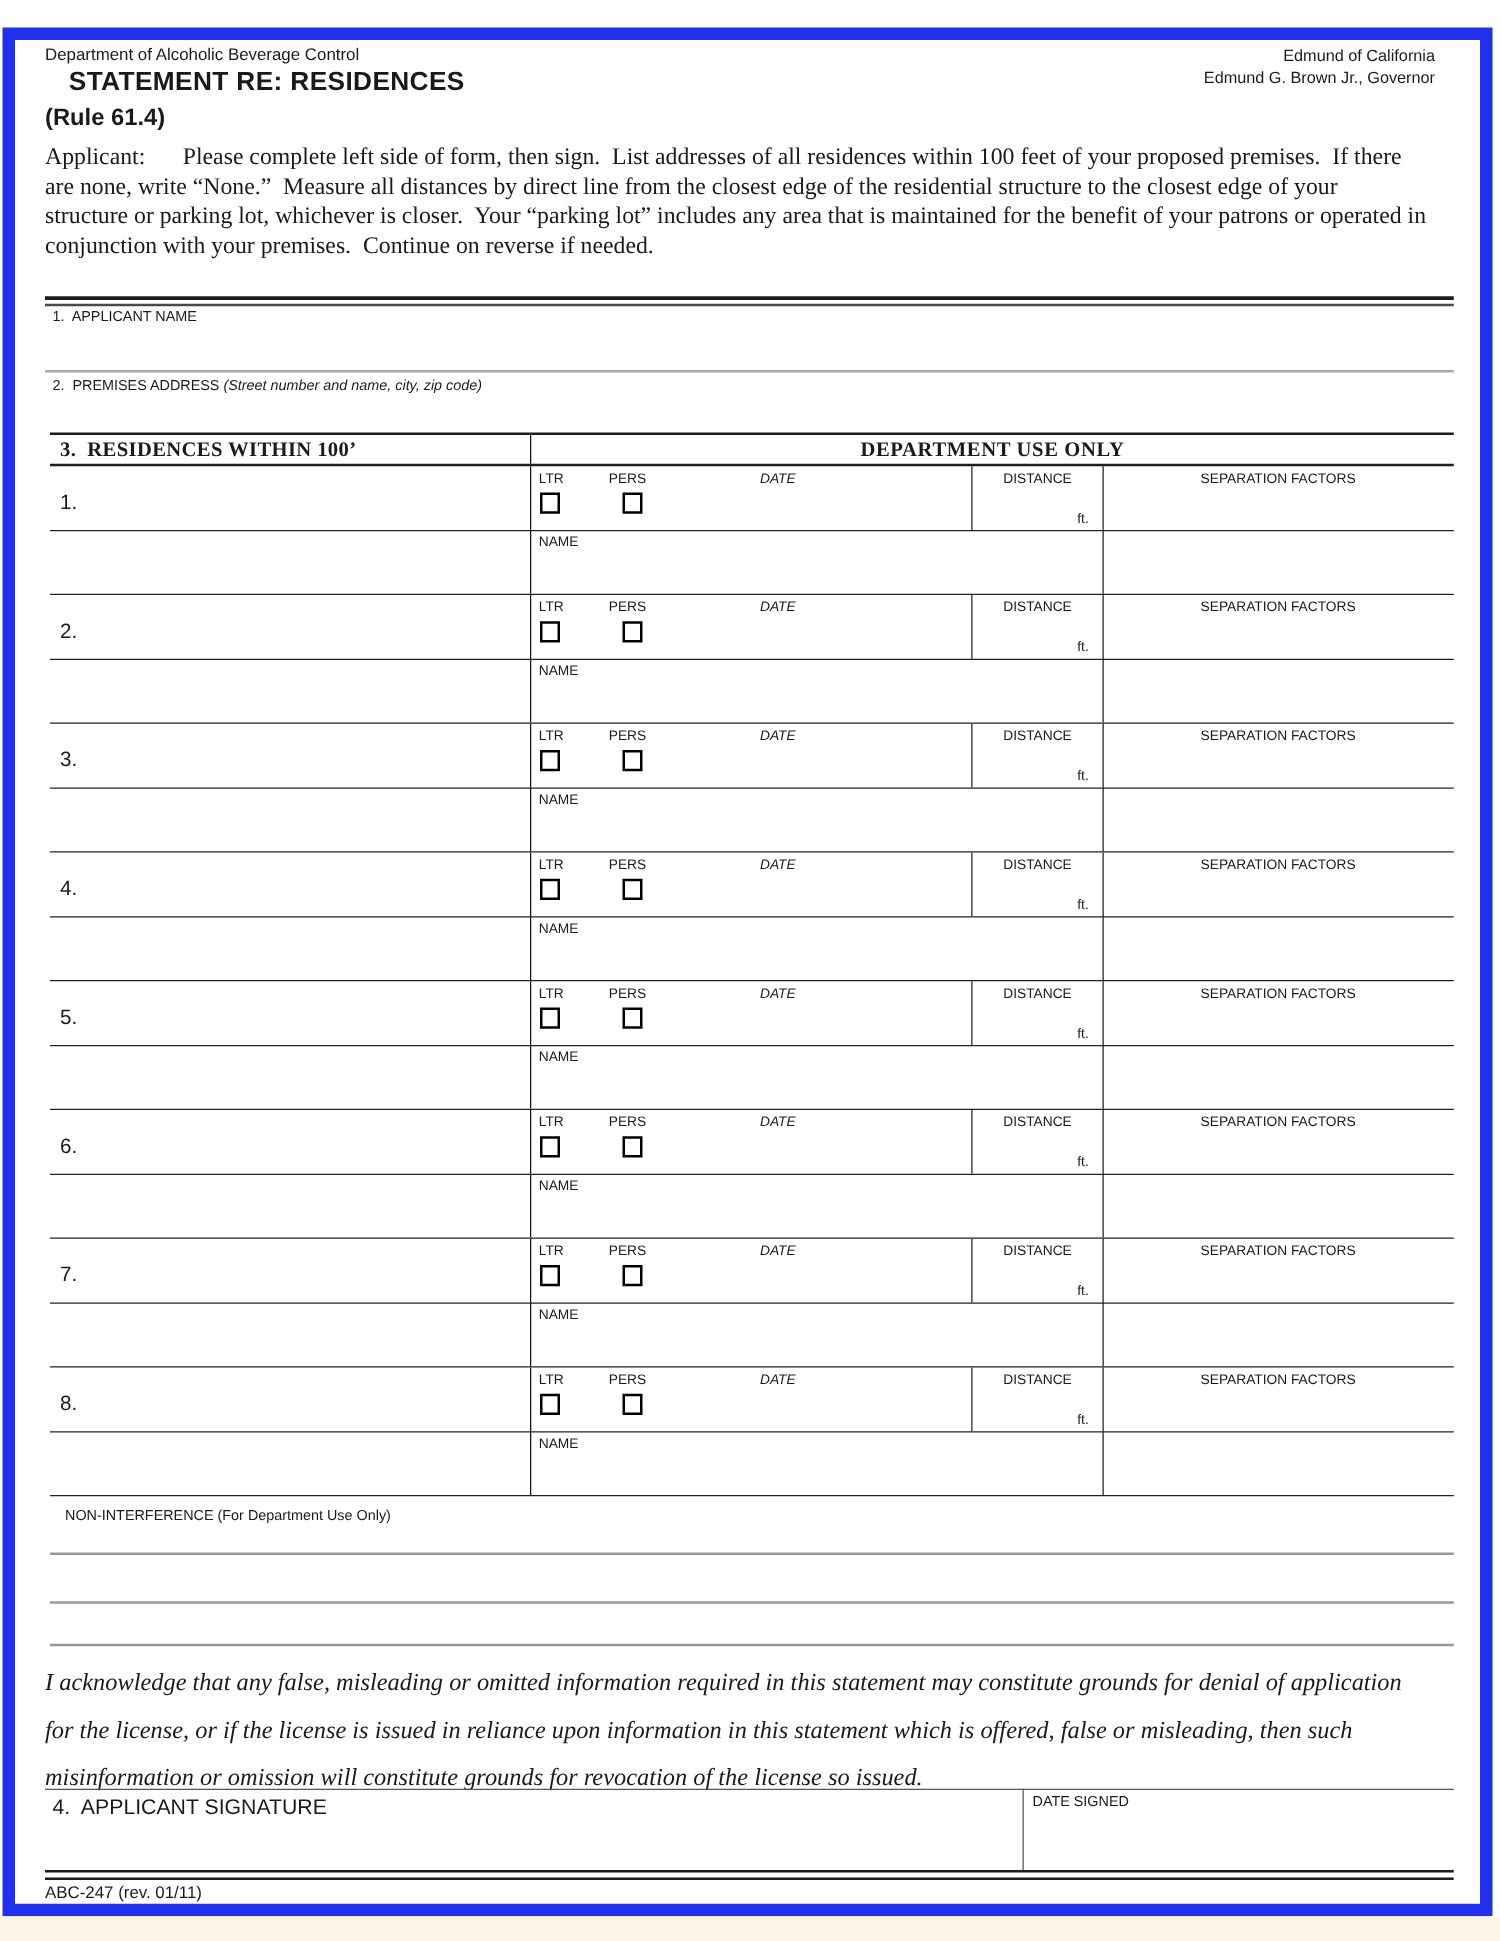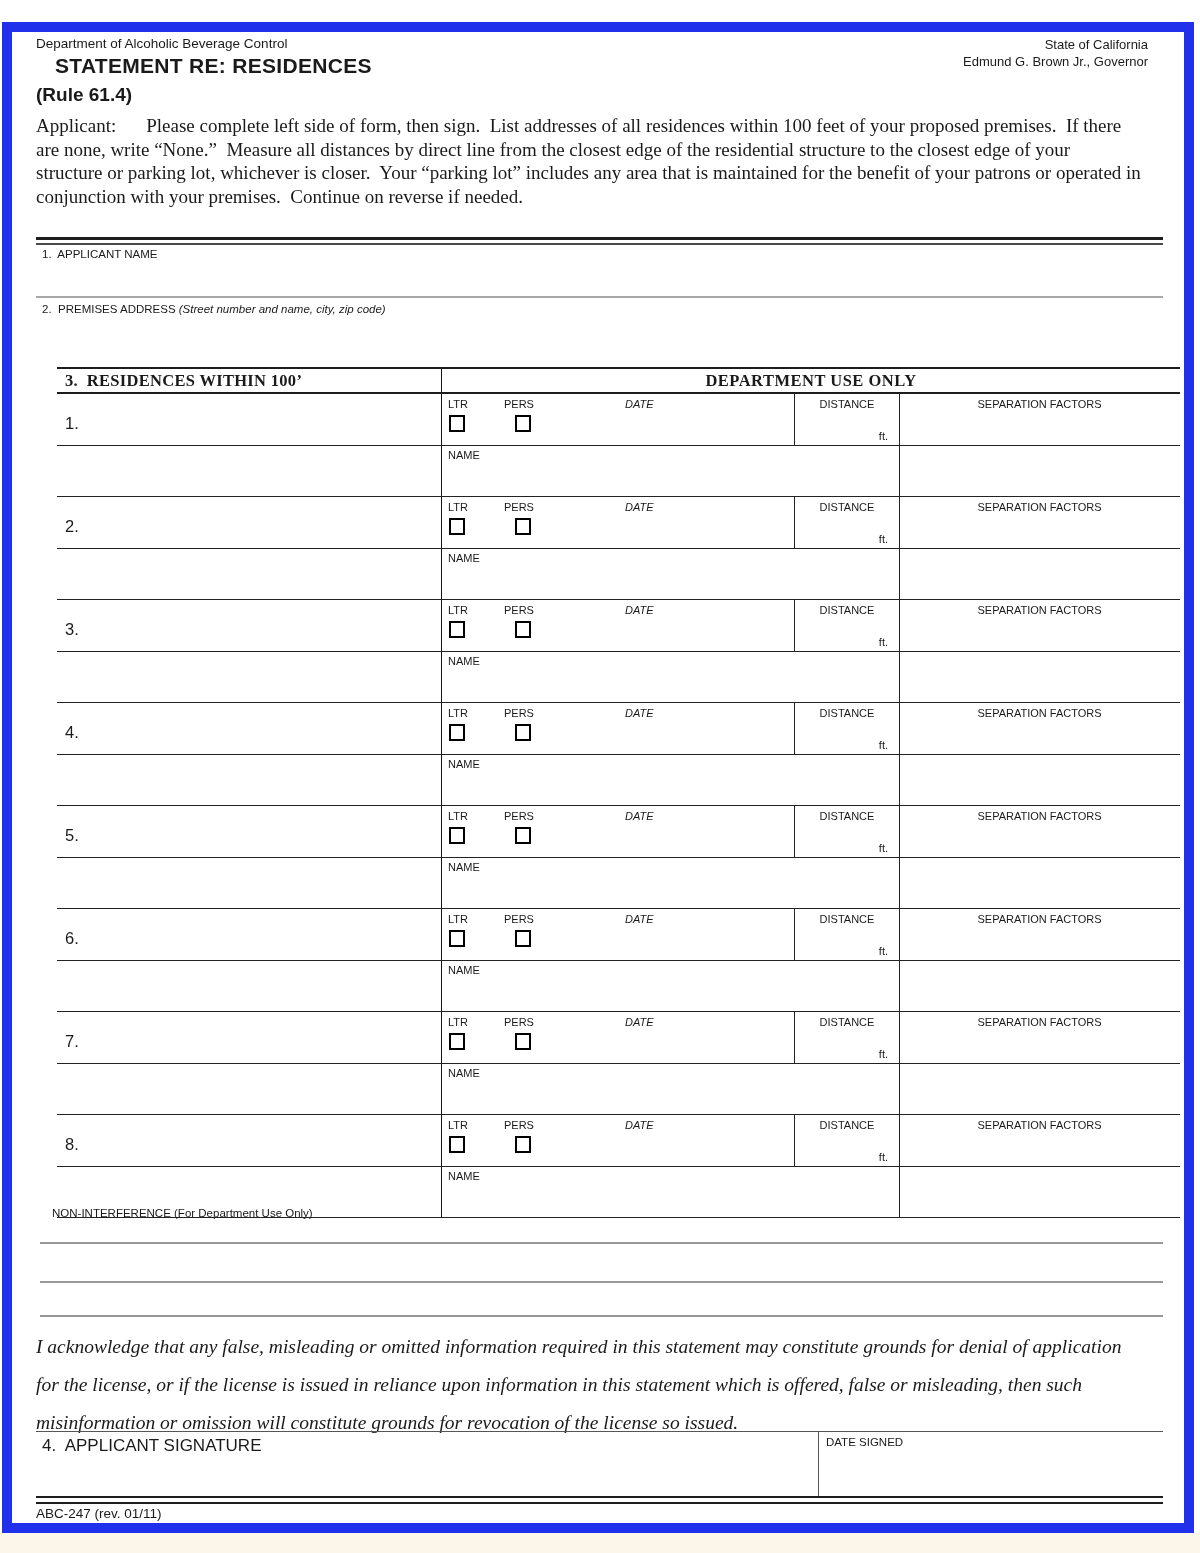--- a/index.html
+++ b/index.html
@@ -31,21 +31,21 @@
   
   .field-label { font-size:11.5px; }
   .f1-label { left:42px; top:248px; }
   .f1-area  { left:36px; top:262px; width:1127px; height:34px; }
   .f-sep    { left:36px; top:296px; width:1127px; height:2px; background:#a8a8a8; }
   .f2-label { left:42px; top:303px; }
   .f2-hint  { font-style:italic; }
   .f2-area  { left:36px; top:318px; width:1127px; height:32px; }
 
   
-  .table-wrap { position:absolute; left:40px; top:367px; width:1123px;margin-left:17px; }
+  .table-wrap { position:absolute; left:40px; top:346px; width:1123px; }
   .t-header { display:flex; height:27px; border-top:2px solid #1d1d1d; border-bottom:2px solid #1d1d1d;
     font-family:"Liberation Serif", serif; font-weight:bold; font-size:16.5px; }
   .th-left { width:385px; border-right:1.5px solid #111; padding:2px 0 0 8px; letter-spacing:0.3px; }
   .th-right { flex:1; text-align:center; padding-top:2px; letter-spacing:0.5px; }
 
   .row-block { position:relative; height:103px; border-bottom:1px solid #222; }
   .subline { position:absolute; left:0; right:0; top:51px; height:1px; background:#222; z-index:2; }
   .rb-left { position:absolute; left:0; top:0; bottom:0; width:385px; border-right:1.5px solid #111; }
   .row-num { position:absolute; left:8px; top:20px; font-size:16.5px; }
   .addr-top    { position:absolute; left:0; top:0; width:383px; height:51px; }
@@ -93,21 +93,21 @@
 </head>
 <body>
 
 <div class="blue-frame"></div>
 <div class="bottom-strip"></div>
 
 <div class="abs dept-line" data-bind="header.department">Department of Alcoholic Beverage Control</div>
 <div class="abs form-title" data-bind="header.title">STATEMENT RE: RESIDENCES</div>
 <div class="abs form-rule" data-bind="header.rule">(Rule 61.4)</div>
 <div class="abs hdr-right">
-  <div data-bind="header.state">State of California</div>
+  <div data-bind="header.state">Edmund of California</div>
   <div data-bind="header.governor">Edmund G. Brown Jr., Governor</div>
 </div>
 
 <div class="abs instructions"><span class="instr-label" data-bind="instructions.label">Applicant:</span><span data-bind="instructions.text">Please complete left side of form, then sign.  List addresses of all residences within 100 feet of your proposed premises.  If there are none, write “None.”  Measure all distances by direct line from the closest edge of the residential structure to the closest edge of your structure or parking lot, whichever is closer.  Your “parking lot” includes any area that is maintained for the benefit of your patrons or operated in conjunction with your premises.  Continue on reverse if needed.</span></div>
 
 <div class="abs dbl-rule-top"></div>
 
 <div class="abs field-label f1-label" data-bind="fields.applicant_name_label">1.  APPLICANT NAME</div>
 <div class="abs f1-area"></div>
 <div class="abs f-sep"></div>

